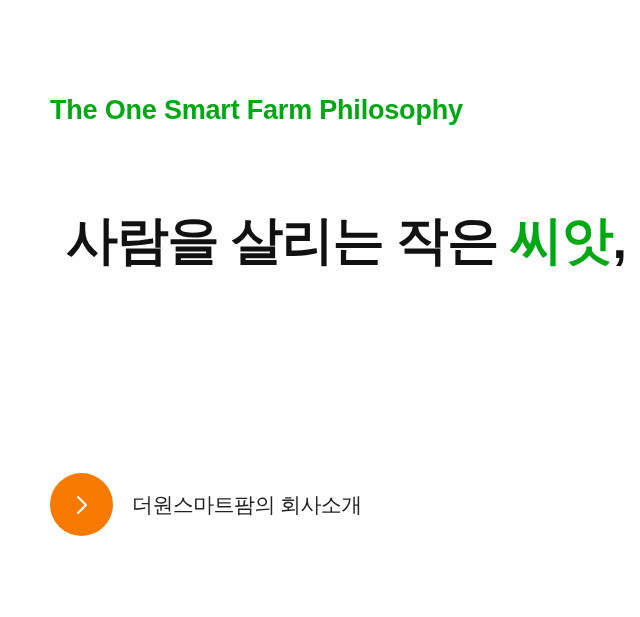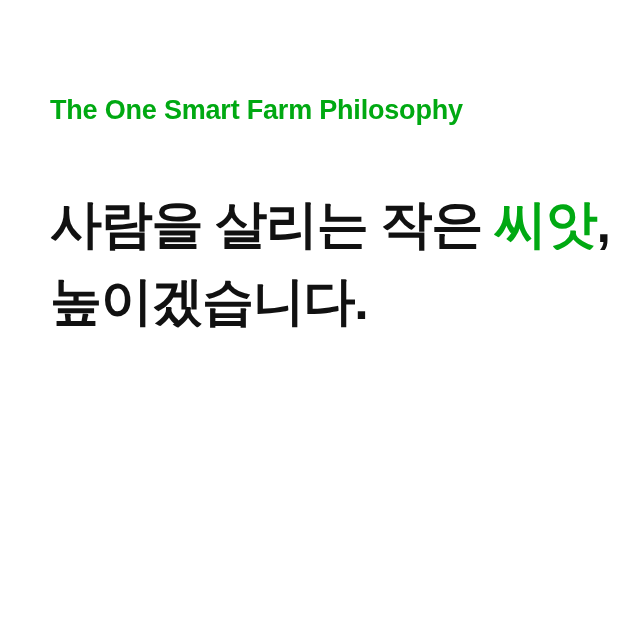--- a/index.html
+++ b/index.html
@@ -36,21 +36,21 @@
     letter-spacing: -0.2px;
     color: #00a912;
     white-space: nowrap;
   }
 
   
   .headline {
     position: absolute;
     left: 50px;
     top: 186px;
-    margin: 0;
+    margin: 16px;
     font-size: 52px;
     font-weight: 700;
     line-height: 77px;
     letter-spacing: -1.3px;
     color: #111111;
     width: 570px;
   }
   .headline .ln {
     display: block;
     white-space: nowrap;
@@ -95,19 +95,26 @@
 <body>
 
 <div class="hero">
 
   <p class="eyebrow">The One Smart Farm Philosophy</p>
 
   <h1 class="headline">
     <span class="ln">
       <span>사람을 살리는 작은 </span><span class="hl-accent">씨앗</span><span>,</span>
     </span>
-    <span class="ln">
-      <span>높이겠습니다.</span>
-    </span>
   </h1>
 
+  <a class="cta" href="#">
+    <span class="cta-circle">
+      <span>
+        <svg width="16" height="22" viewBox="0 0 16 22" fill="none" aria-hidden="true">
+          <path d="M4 3 L12 11 L4 19" stroke="#ffffff" stroke-width="2.2" stroke-linecap="round" stroke-linejoin="round" fill="none"></path>
+        </svg>
+      </span>
+    </span>
+    <span class="cta-label">더원스마트팜의 회사소개</span>
+  </a>
 
 </div>
 
 </body></html>

